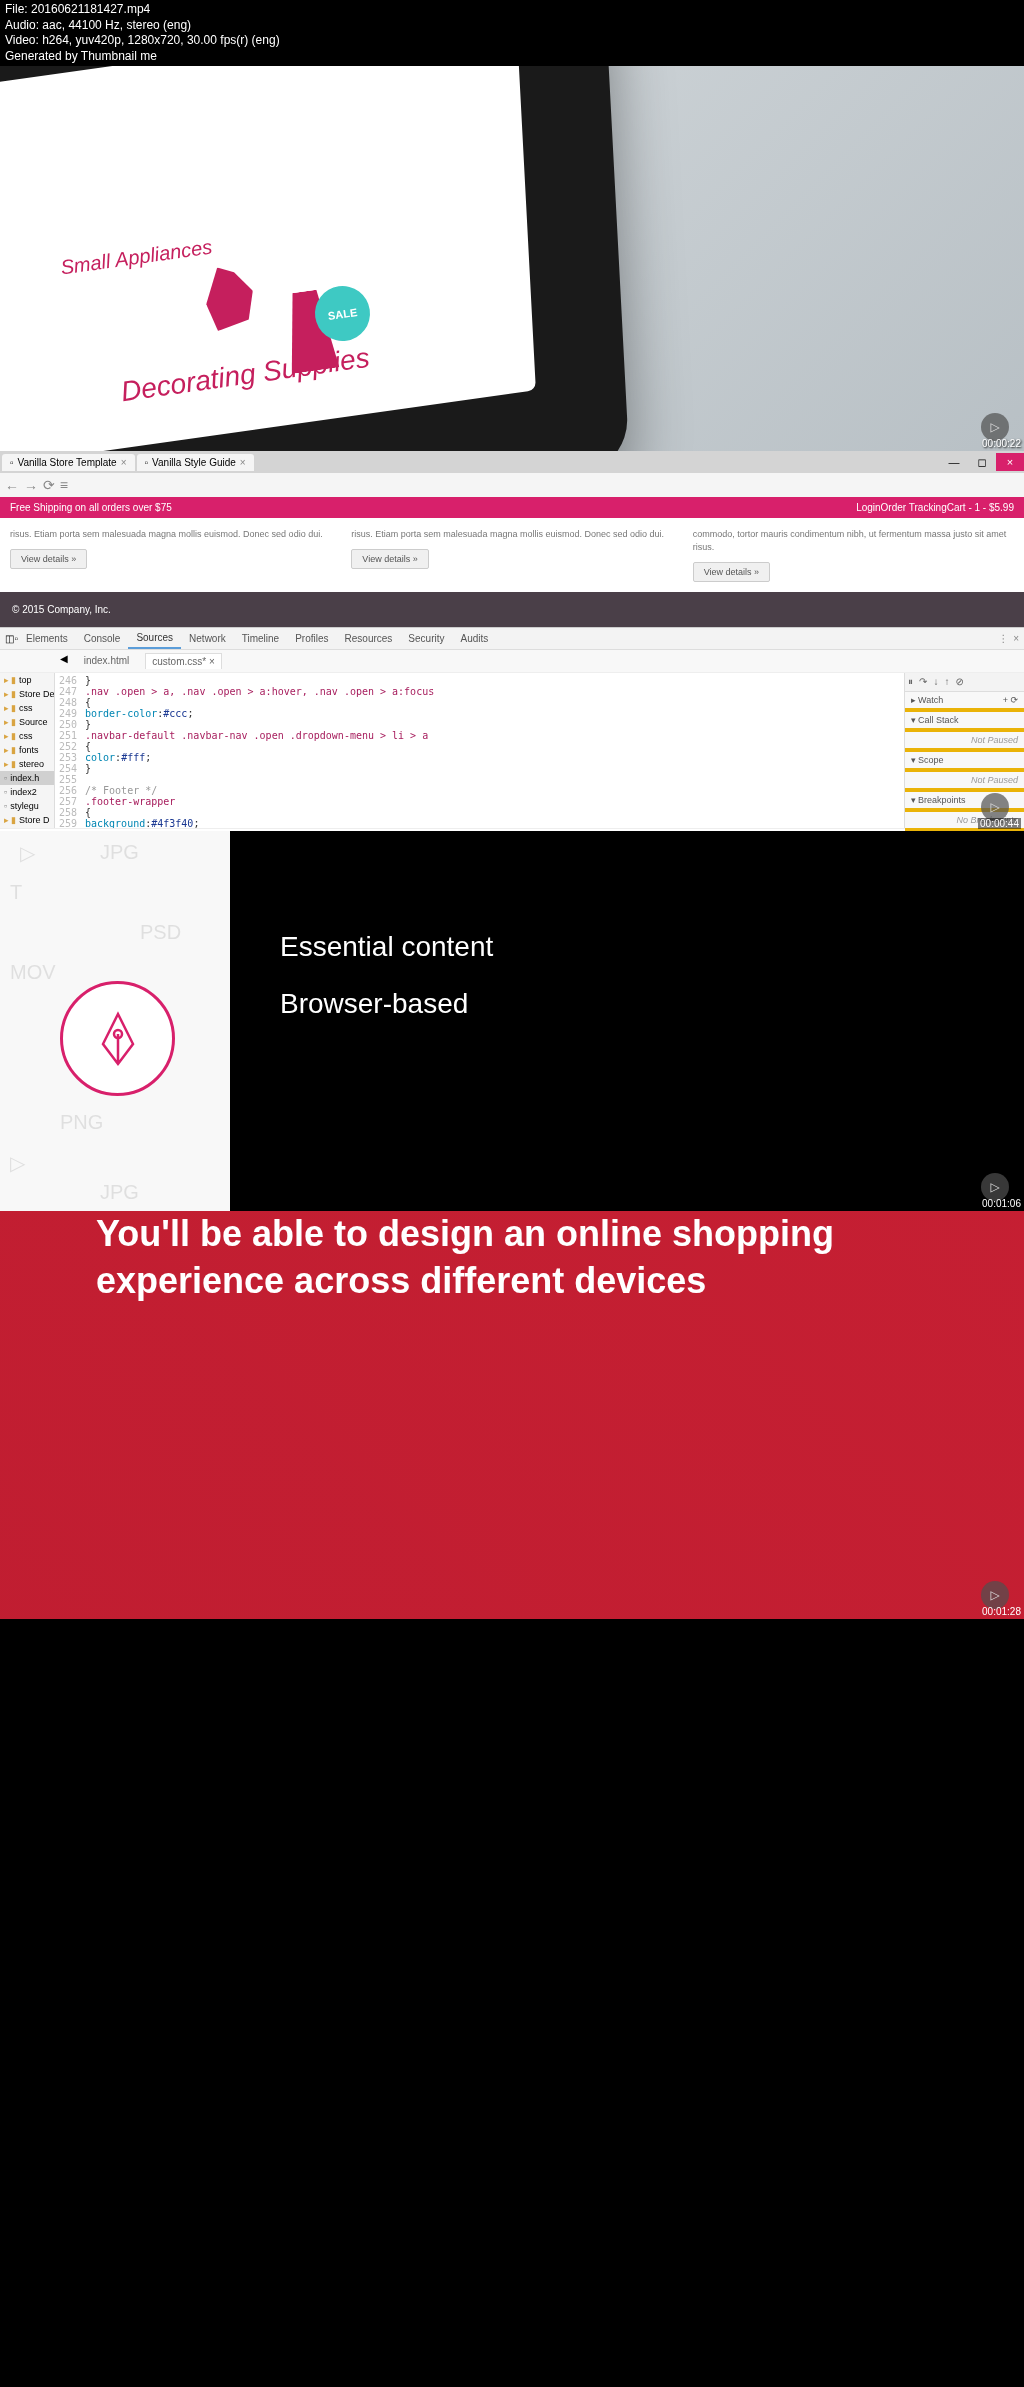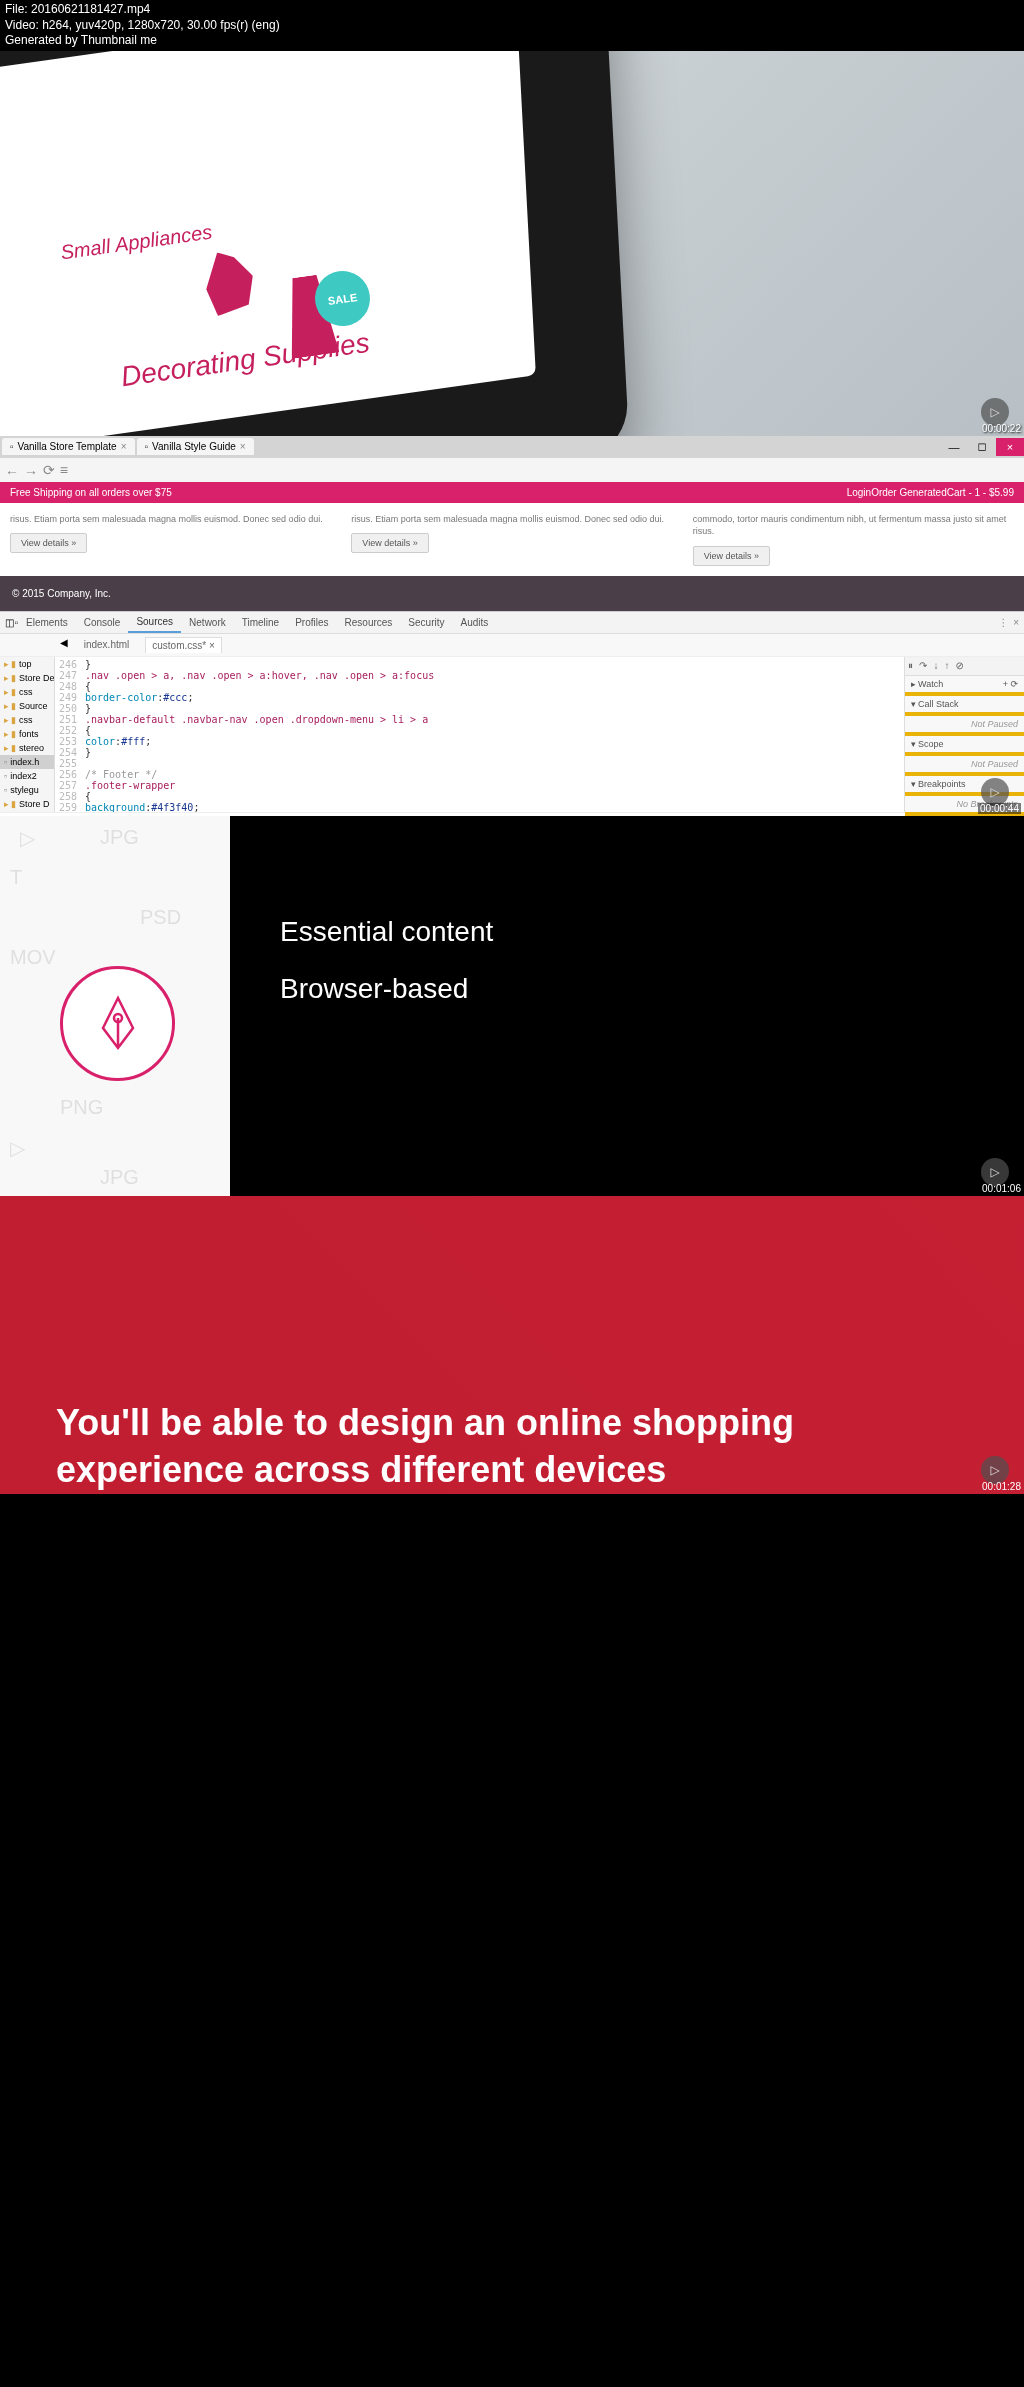--- a/index.html
+++ b/index.html
@@ -80,30 +80,31 @@
 .pattern-icon { position: absolute; color: #999; font-size: 20px; }
 .pen-circle { position: absolute; top: 150px; left: 60px; width: 115px; height: 115px; border: 3px solid #d8206b; border-radius: 50%; display: flex; align-items: center; justify-content: center; background: #fff; }
 .pen-nib { width: 50px; height: 60px; position: relative; }
 .pen-nib svg { width: 100%; height: 100%; }
 .frame3-right { flex: 1; background: #000; color: #fff; padding: 100px 50px; }
 .frame3-right h2 { font-size: 28px; font-weight: 300; margin-bottom: 25px; }
 .frame3 .play-overlay { position: absolute; bottom: 10px; right: 15px; width: 28px; height: 28px; background: rgba(80,80,80,0.7); border-radius: 50%; display: flex; align-items: center; justify-content: center; color: #ddd; font-size: 12px; }
 .frame3 .timestamp { position: absolute; bottom: 2px; right: 3px; color: #fff; font-size: 10px; }
 
 
-.frame4 { height: 298px; background: linear-gradient(rgba(200,30,50,0.88), rgba(200,30,50,0.88)), linear-gradient(45deg, #8a1a2a, #b02535); display: flex; align-items: flex-end; padding: 0 56px; position: relative; }
+.frame4 { height: 408px; background: linear-gradient(rgba(200,30,50,0.88), rgba(200,30,50,0.88)), linear-gradient(45deg, #8a1a2a, #b02535); display: flex; align-items: flex-start; padding: 0 96px; position: relative; }
 .frame4 h1 { color: #fff; font-size: 36px; font-weight: 600; line-height: 1.3; }
 .frame4 .play-overlay { position: absolute; bottom: 10px; right: 15px; width: 28px; height: 28px; background: rgba(80,80,80,0.7); border-radius: 50%; display: flex; align-items: center; justify-content: center; color: #ddd; font-size: 12px; }
 .frame4 .timestamp { position: absolute; bottom: 2px; right: 3px; color: #fff; font-size: 10px; }
 </style>
 </head>
 <body>
 
 <div class="header-info">
   <div>File: 20160621181427.mp4</div>
+  <div>Audio: aac, 44100 Hz, stereo (eng)</div>
   <div>Video: h264, yuv420p, 1280x720, 30.00 fps(r) (eng)</div>
   <div>Generated by Thumbnail me</div>
 </div>
 
 <div class="frame1">
   <div class="device">
     <div class="screen"></div>
 
   </div>
   <div class="cat-item1">Small Appliances</div>
@@ -139,21 +140,21 @@
       <span class="nav-btn">→</span>
       <span class="nav-btn">⟳</span>
       <span class="nav-btn">≡</span>
     </div>
   </div>
   <div class="page-content">
     <div class="promo-bar">
       <span>Free Shipping on all orders over $75</span>
       <div class="promo-right">
         <span>Login</span>
-        <span>Order Generated</span>
+        <span>Order Tracking</span>
         <span>Cart - 1 - $5.99</span>
       </div>
     </div>
     <div class="cards-row">
       <div class="card">
         <div class="card-text">risus. Etiam porta sem malesuada magna mollis euismod. Donec sed odio dui.</div>
         <div class="view-btn">View details »</div>
       </div>
       <div class="card">
         <div class="card-text">risus. Etiam porta sem malesuada magna mollis euismod. Donec sed odio dui.</div>

